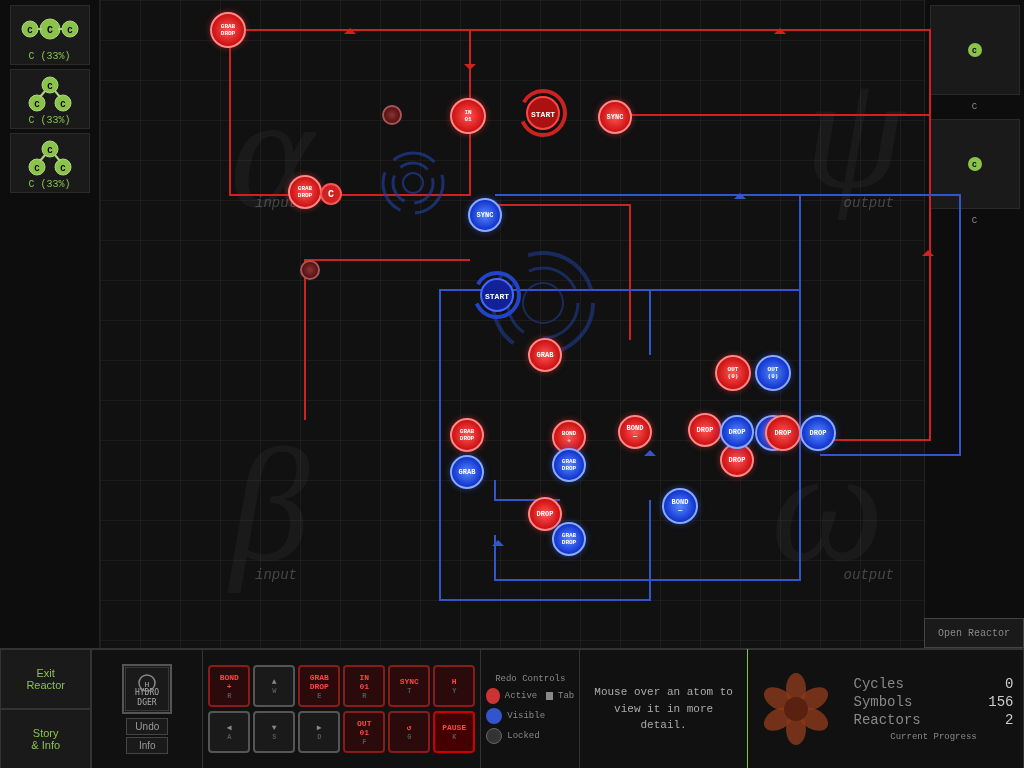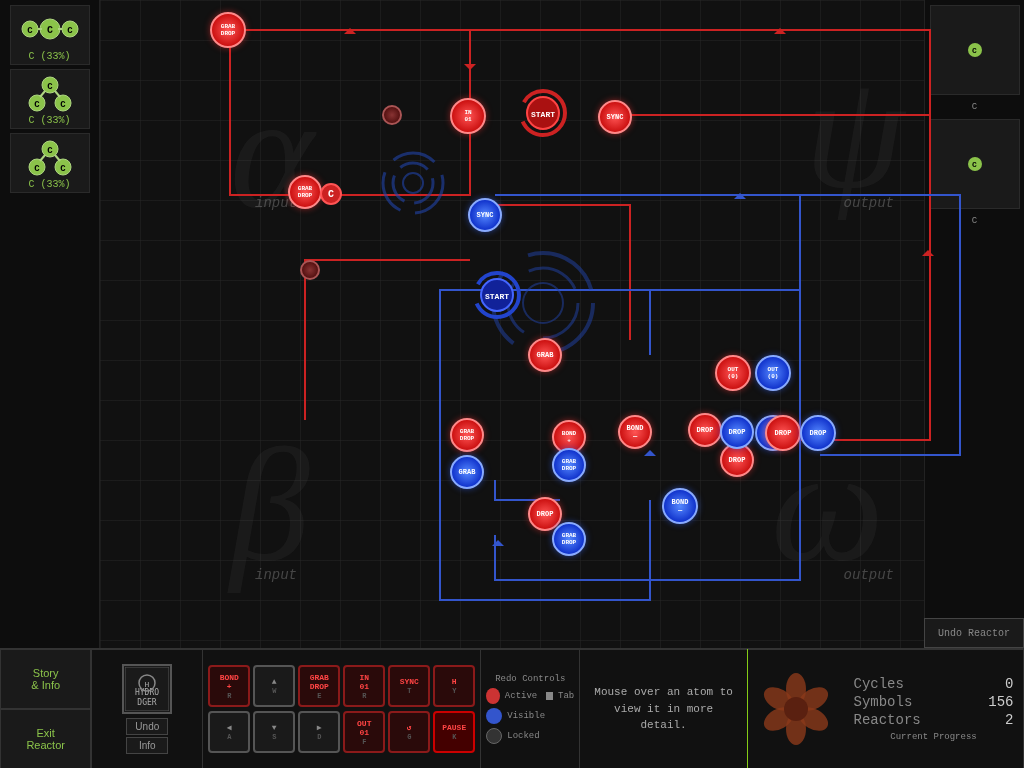--- a/index.html
+++ b/index.html
@@ -548,28 +548,28 @@
   </div>
   <div style="color:#888;font-size:9px;text-align:center;padding:2px;">C</div>
 
   <div class="output-preview">
     <div style="position:relative;width:70px;height:70px;">
       <div style="position:absolute;left:28px;top:28px;width:14px;height:14px;background:#8bc34a;border-radius:50%;display:flex;align-items:center;justify-content:center;color:#000;font-size:8px;font-weight:bold;">C</div>
     </div>
   </div>
   <div style="color:#888;font-size:9px;text-align:center;padding:2px;">C</div>
 
-  <div id="open-reactor-btn">Undo Reactor</div>
+  <div id="open-reactor-btn">Open Reactor</div>
 </div>
 
 <div id="bottom-toolbar">
 
   <div id="left-controls">
+    <button class="side-btn">Exit<br>Reactor</button>
     <button class="side-btn">Story<br>&amp; Info</button>
-    <button class="side-btn">Exit<br>Reactor</button>
   </div>
 
   <div id="hydrodger-area">
     <div class="hydrodger-icon">
       <svg width="44" height="44" viewBox="0 0 44 44">
         <rect width="44" height="44" fill="#1a1a1a" stroke="#555" stroke-width="1"></rect>
         <text x="22" y="28" text-anchor="middle" fill="#aaa" font-size="8" font-family="monospace">HYDRO</text>
         <text x="22" y="38" text-anchor="middle" fill="#aaa" font-size="8" font-family="monospace">DGER</text>
         <circle cx="22" cy="16" r="8" fill="none" stroke="#888" stroke-width="1.5"></circle>
         <text x="22" y="20" text-anchor="middle" fill="#aaa" font-size="8">H</text>

